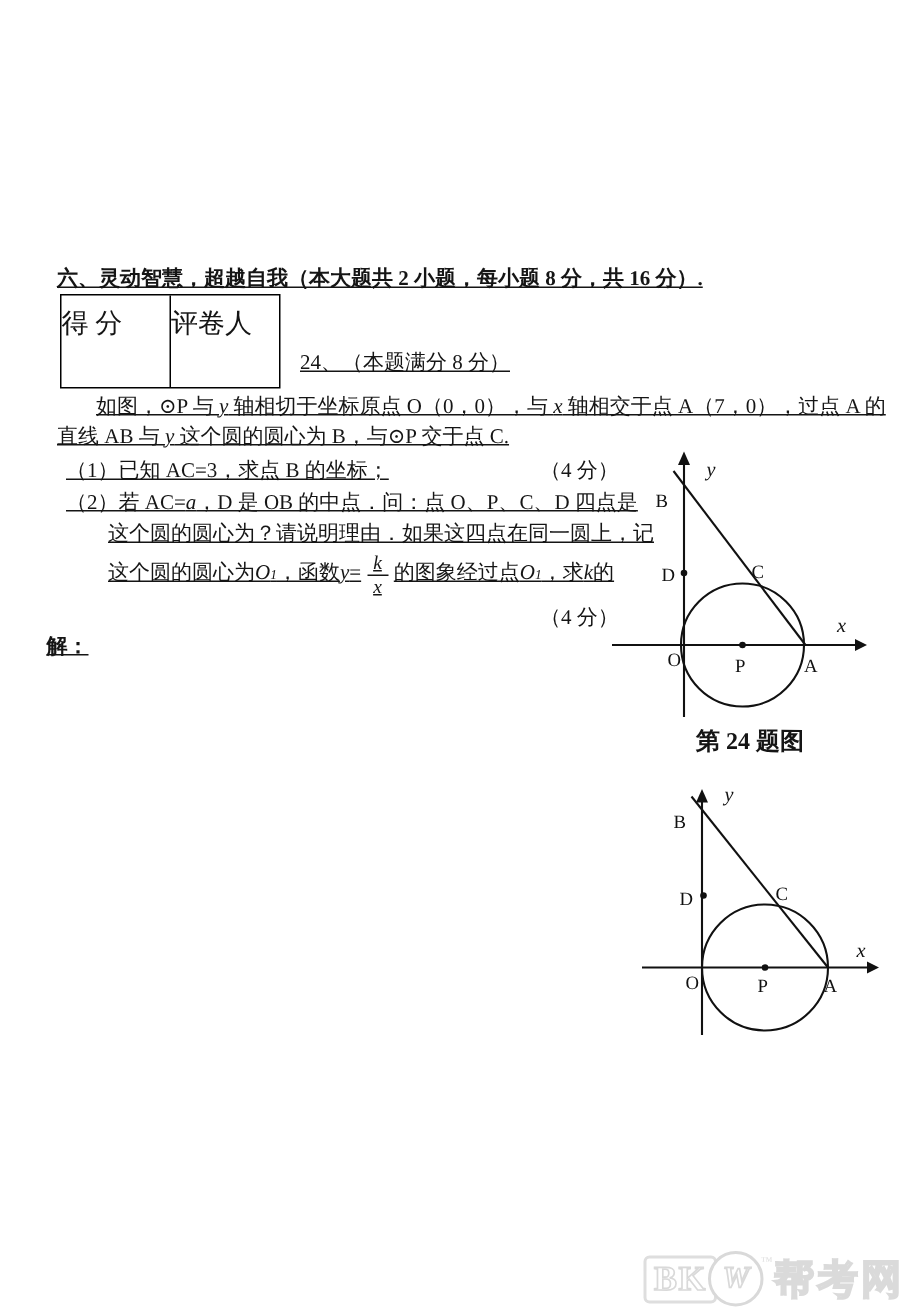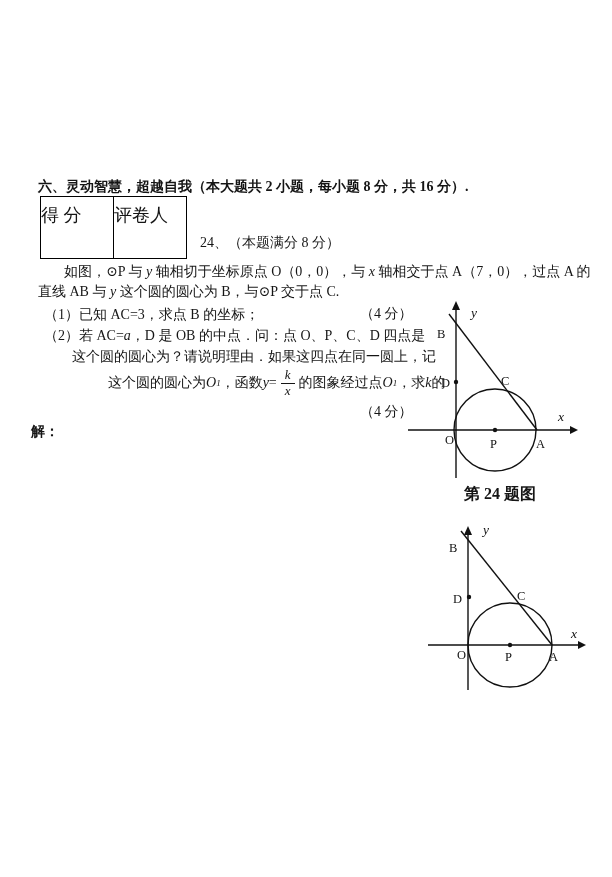--- a/index.html
+++ b/index.html
@@ -1,24 +1,24 @@
 <!DOCTYPE html>
 <html><head>
 <meta charset="utf-8">
 <style>
   html,body{margin:0;padding:0;background:#fff;}
   #page{
     position:relative;width:612px;height:877px;background:#ffffff;
     font-family:"Liberation Serif","DejaVu Serif",serif;color:#151515;overflow:hidden;
   }
-  .line{position:absolute;white-space:nowrap;font-size:14px;line-height:20px;}
+  .line{position:absolute;white-space:nowrap;font-size:14px;line-height:20px;text-decoration:underline;}
   .bold{font-weight:700;}
   .it{font-style:italic;}
   sub.s1{font-size:9px;font-style:italic;line-height:0;}
-  .flexline{display:flex;align-items:center;margin-left:36px;}
+  .flexline{display:flex;align-items:center;}
   .frac{display:inline-flex;flex-direction:column;align-items:center;margin:0 4px;font-style:italic;font-size:13px;line-height:1.1;}
   .frac .num{border-bottom:1.2px solid #151515;padding:0 4px;}
   .frac .den{padding:0 4px;}
   .score{position:absolute;left:360px;white-space:nowrap;font-size:14px;}
   
   #score-table{position:absolute;left:40px;top:196px;width:145px;height:61px;border:1.6px solid #000;display:flex;}
   #score-table .cell{flex:1;padding-top:6px;text-align:left;font-size:18px;}
   #score-table .cell.first{border-right:1.6px solid #000;}
   
   .fig{position:absolute;}
@@ -128,14 +128,20 @@
     <text class="axis" x="483" y="534">y</text>
     <text class="axis" x="571" y="638">x</text>
     <text x="449" y="552">B</text>
     <text x="453" y="603">D</text>
     <text x="517" y="600">C</text>
     <text x="457" y="659">O</text>
     <text x="505" y="661">P</text>
     <text x="549" y="661">A</text>
   </svg>
 
+  <div id="watermark">
+    <span id="wm-bk">BK</span>
+    <span id="wm-circle">W</span>
+    <span id="wm-tm">™</span>
+    <span id="wm-cn">帮考网</span>
+  </div>
 
 </div>
 
 </body></html>

